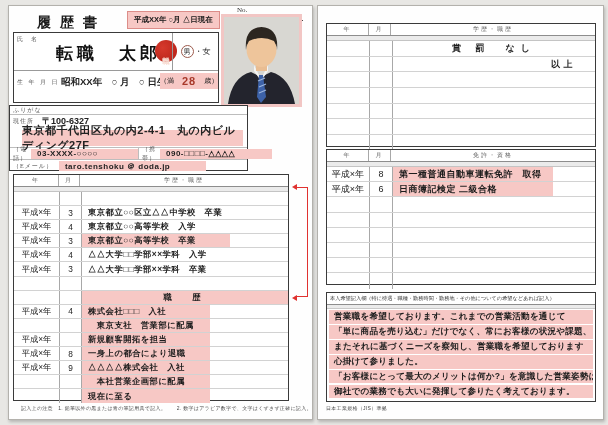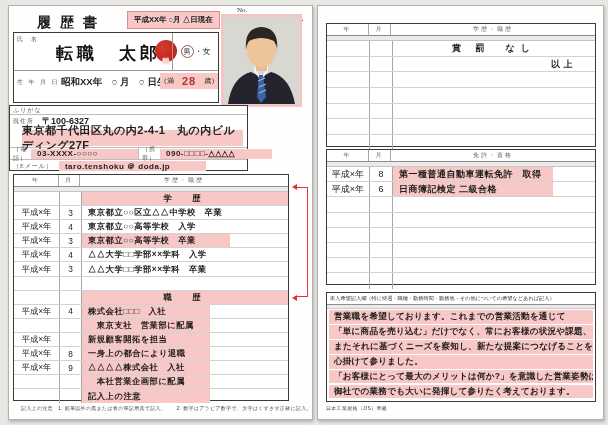--- a/index.html
+++ b/index.html
@@ -188,21 +188,20 @@
       <span class="hc cy">年</span>
       <span class="hc cm">月</span>
       <span class="hc cd">学歴・職歴</span>
     </div>
     <div class="thin"></div>
     <div>
 
         <div class="trow">
           <span class="cy"></span>
           <span class="cm"></span>
-          <span class="cd al-center hl-band">学　歴</span>
         </div>
 
         <div class="trow">
           <span class="cy">平成×年</span>
           <span class="cm">3</span>
           <span class="cd">東京都立○○区立△△中学校　卒業</span>
         </div>
 
         <div class="trow">
           <span class="cy">平成×年</span>
@@ -272,21 +271,21 @@
 
         <div class="trow">
           <span class="cy"></span>
           <span class="cm"></span>
           <span class="cd hl-block">　本社営業企画部に配属</span>
         </div>
 
         <div class="trow">
           <span class="cy"></span>
           <span class="cm"></span>
-          <span class="cd hl-block">記入上の注意</span>
+          <span class="cd hl-block">現在に至る</span>
         </div>
       </div>
   </div>
 
   <div class="abs bracket"></div>
   <div class="abs footnote" style="left:12px;top:399px;">記入上の注意　1. 鉛筆以外の黒または青の筆記用具で記入。　　2. 数字はアラビア数字で、文字はくずさず正確に記入。</div>
 </div>
 
 <div class="page" id="page-right">
 
@@ -404,21 +403,21 @@
 
   <div class="box" id="wish-box">
     <div class="wish-head">本人希望記入欄（特に待遇・職種・勤務時間・勤務地・その他についての希望などあれば記入）</div>
     <div class="wish-thin"></div>
     <div>
 
         <div class="wline">営業職を希望しております。これまでの営業活動を通じて</div>
 
         <div class="wline">「単に商品を売り込む」だけでなく、常にお客様の状況や課題、</div>
 
-        <div class="wline">またそれに基づくニーズを察知し、新たな提案につなげることを</div>
+        <div class="wline">またそれに基づくニーズを察知し、営業職を希望しております</div>
 
         <div class="wline">心掛けて参りました。</div>
 
         <div class="wline">「お客様にとって最大のメリットは何か?」を意識した営業姿勢は、</div>
 
         <div class="wline">御社での業務でも大いに発揮して参りたく考えております。</div>
       </div>
   </div>
 
   <div class="abs footnote" style="left:8px;top:399px;">日本工業規格（JIS）準拠</div>

